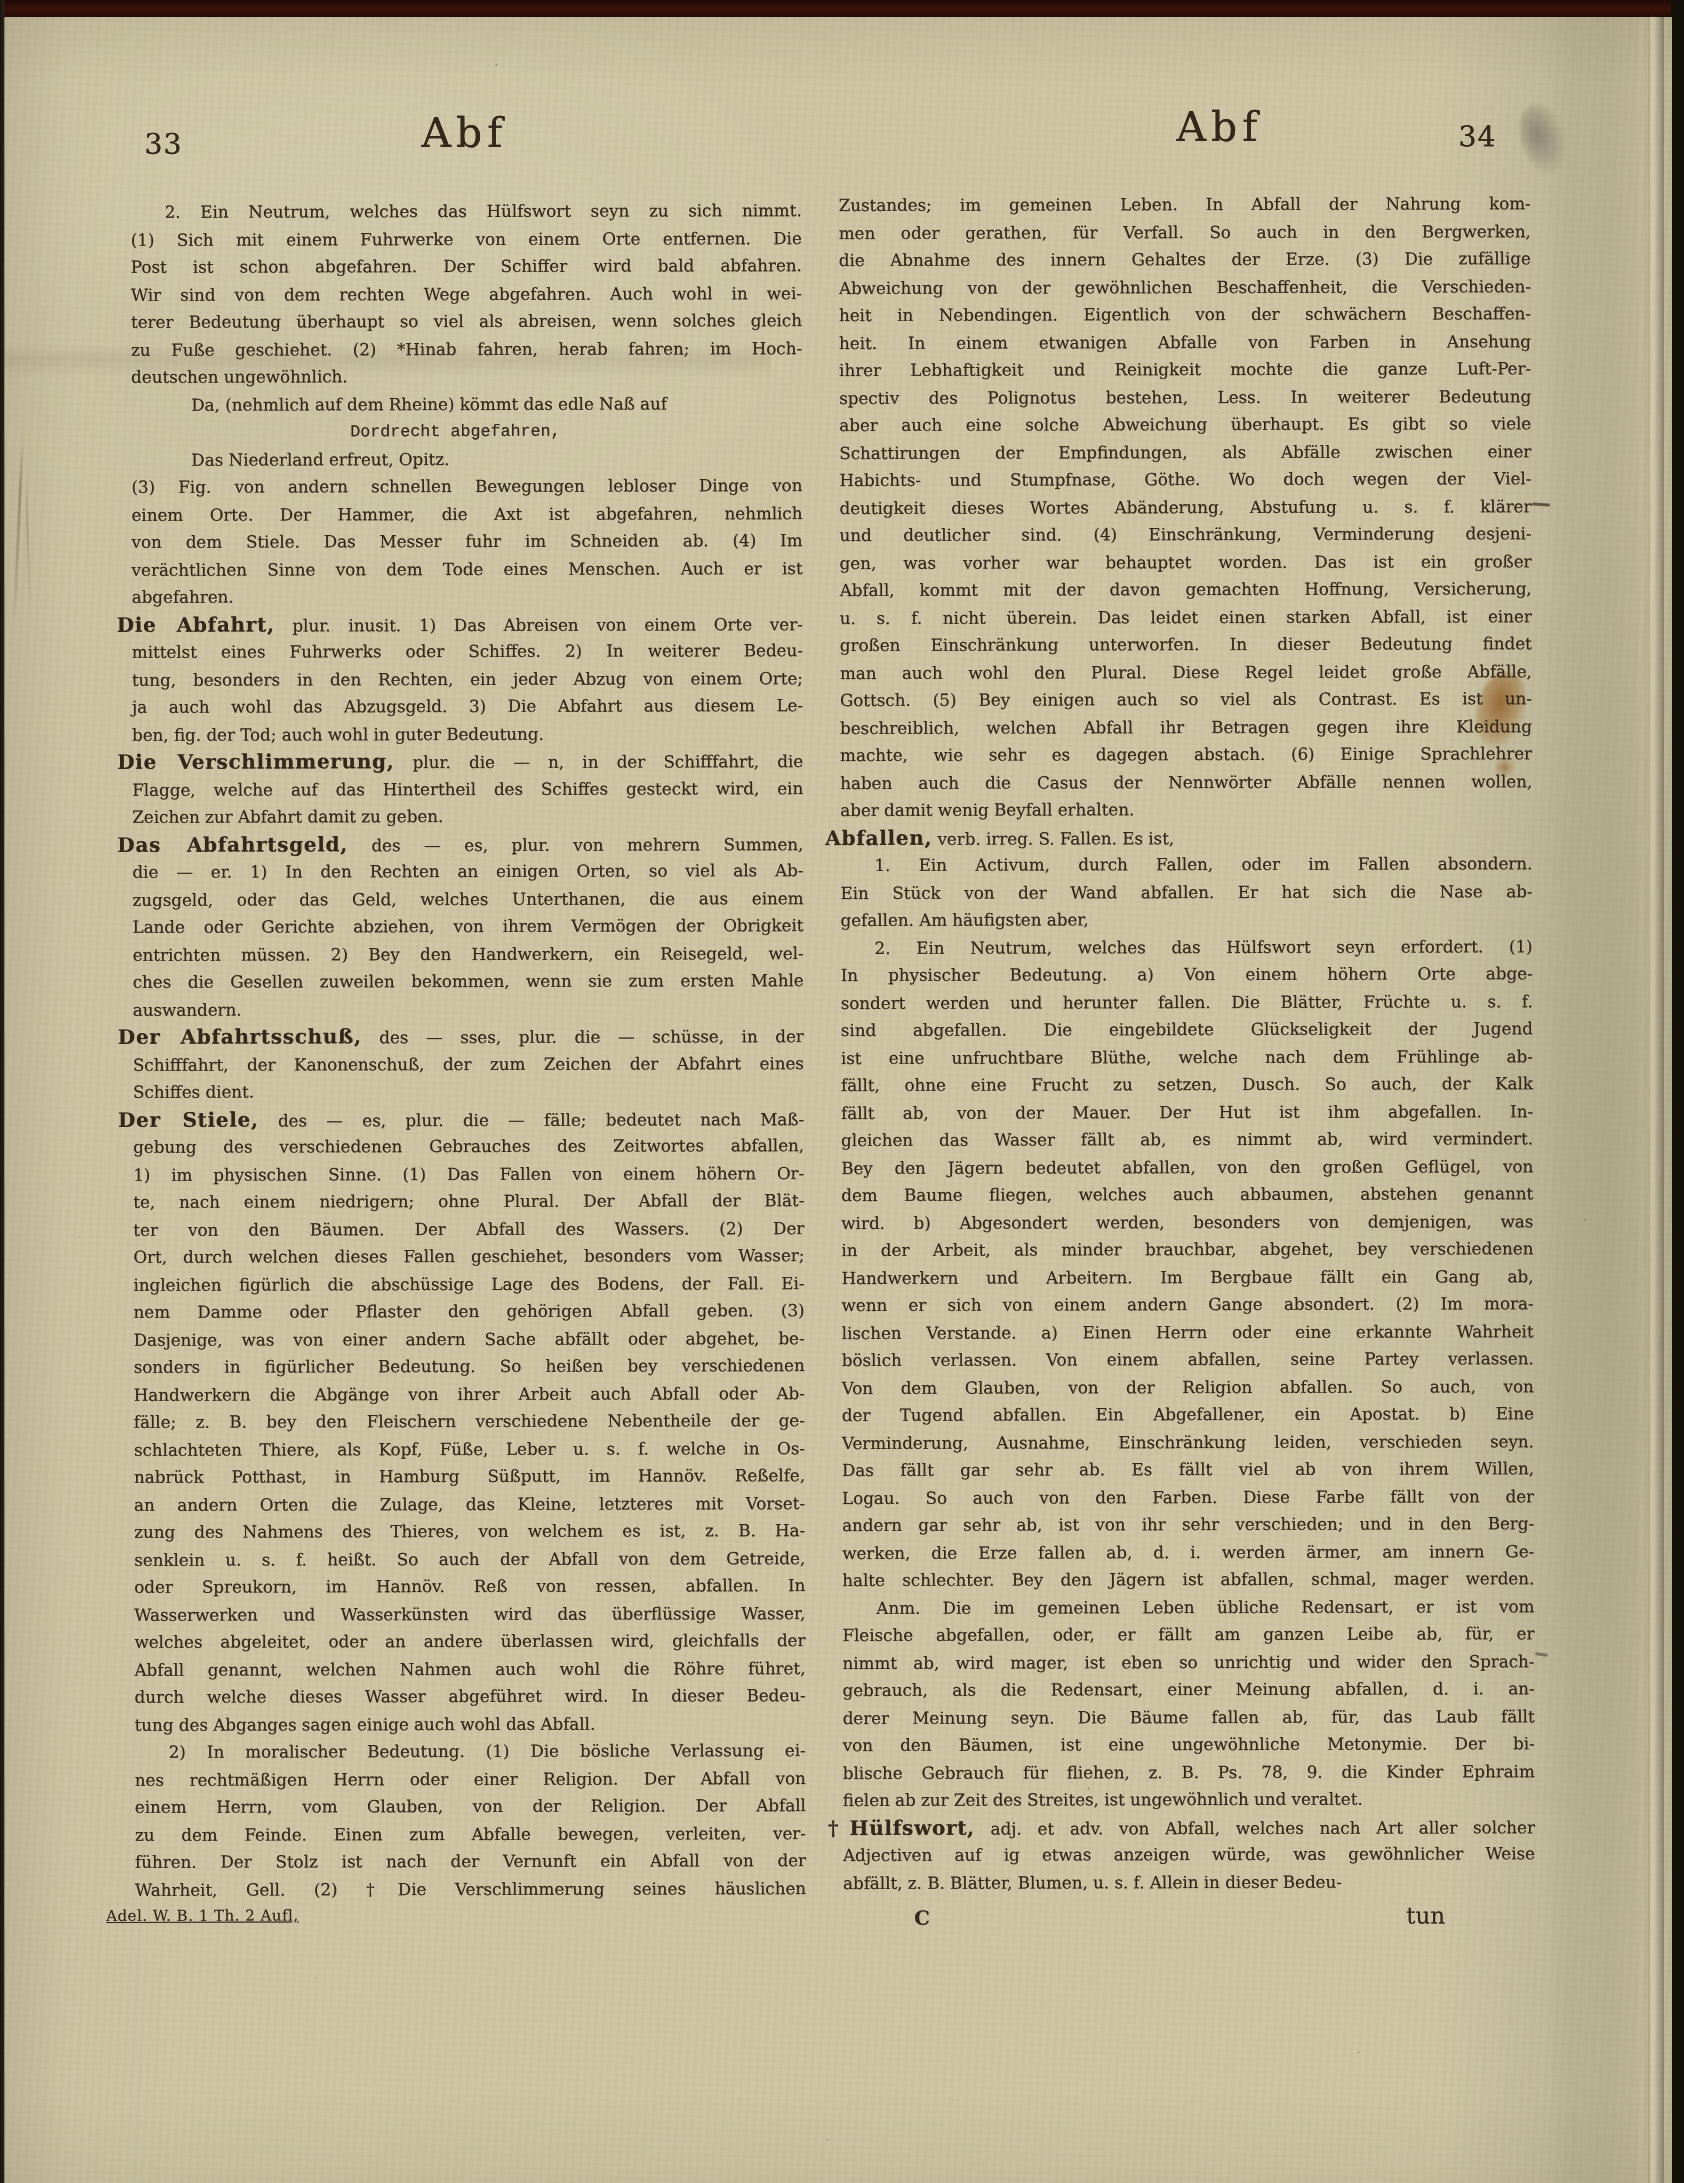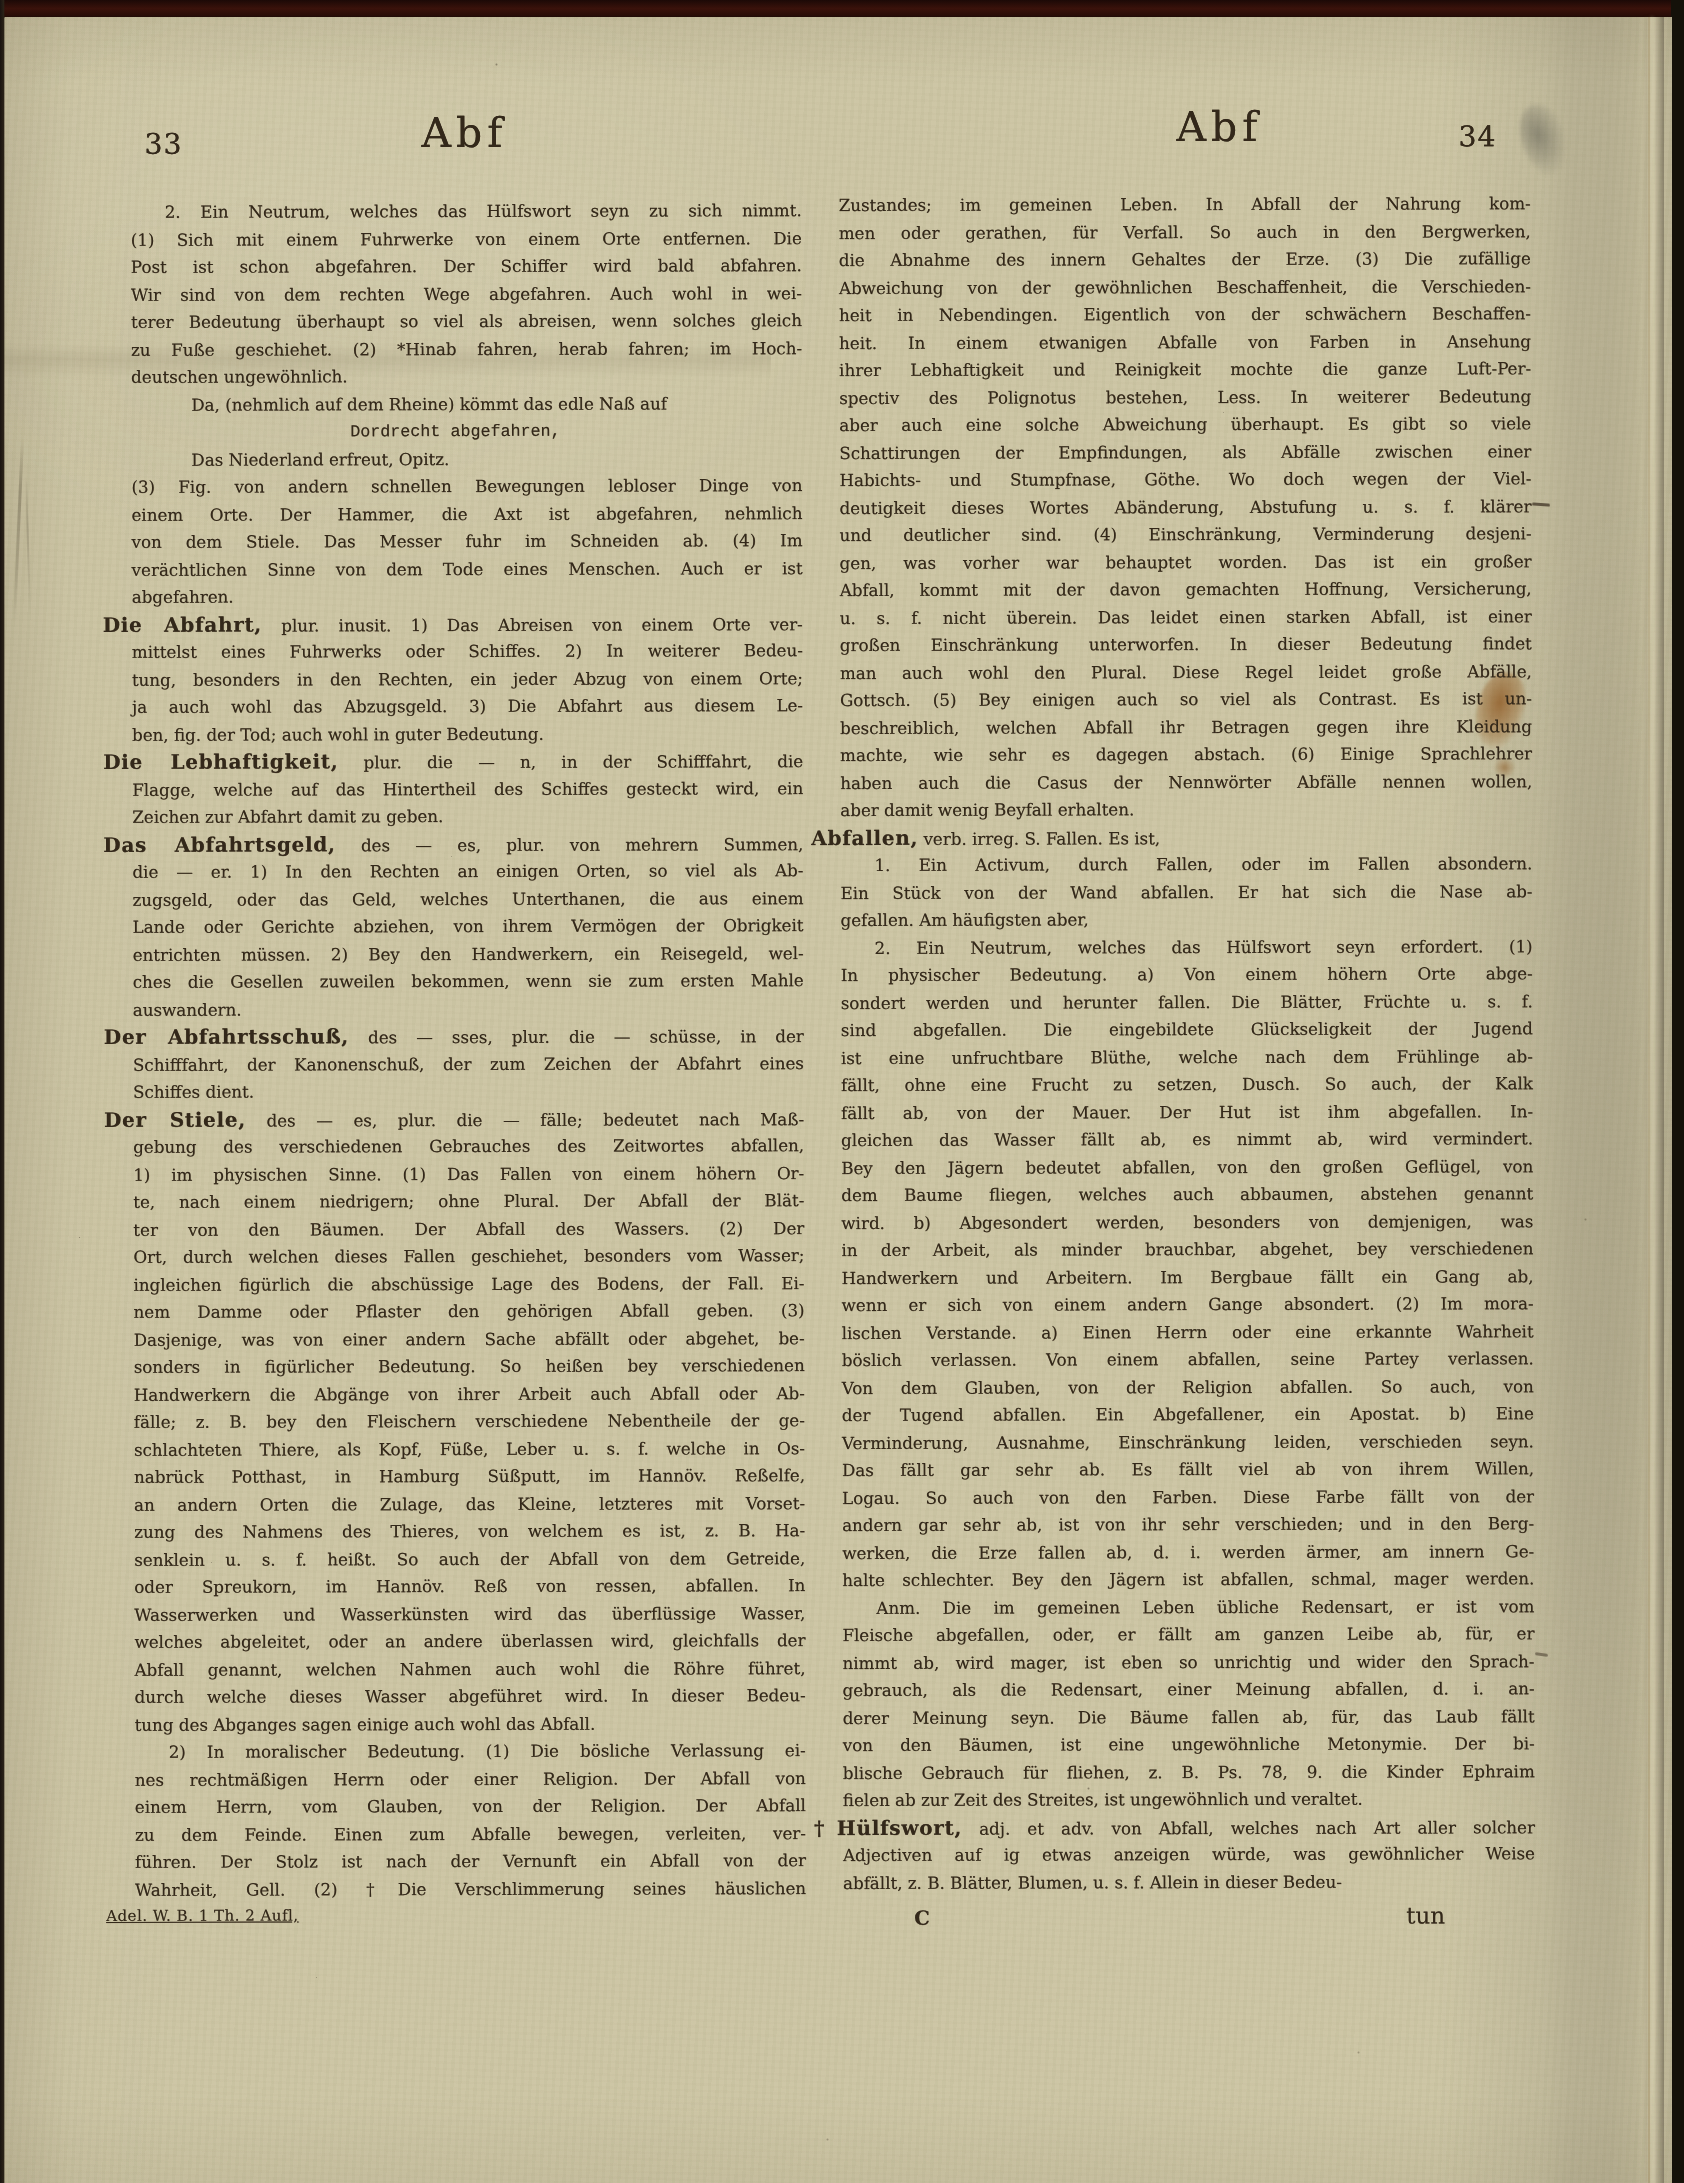--- a/index.html
+++ b/index.html
@@ -116,21 +116,21 @@
     text-align:justify;text-align-last:justify;
     text-shadow:0.2px 0.2px 0.3px rgba(56,42,24,0.55);
     white-space:normal;
   }
   .ln.c{margin-left:29px;}
   .ln.p{margin-left:63px;}
   .ln.h{margin-left:0;}
   .ln.q{margin-left:89px;text-align-last:left;}
   .ln.q2{margin-left:248px;text-align-last:left;font-family:Liberation Mono, monospace;}
   .ln.short{text-align-last:left;}
-  .hw{font-size:20px;font-weight:bold;letter-spacing:0.7px;}
+  .hw{font-size:20px;font-weight:bold;letter-spacing:0.7px;margin-left:14px;}
 
   .footer-sig{position:absolute;left:100px;top:1888px;font-size:15px;letter-spacing:0.5px;text-shadow:0.2px 0.2px 0.3px rgba(56,42,24,0.5);text-decoration:underline;}
   .sheet-sig{position:absolute;left:908px;top:1890px;font-size:19.6px;font-weight:bold;text-shadow:0.2px 0.2px 0.4px rgba(56,42,24,0.5);}
   .catchword{position:absolute;left:1400px;top:1887px;font-size:23px;text-shadow:0.2px 0.2px 0.3px rgba(56,42,24,0.5);}
 </style>
 </head>
 <body>
 
 <div class="photo">
   <div class="top-band"></div>
@@ -168,21 +168,21 @@
           <div class="ln c">(3) Fig. von andern schnellen Bewegungen lebloser Dinge von</div>
           <div class="ln c">einem Orte. Der Hammer, die Axt ist abgefahren, nehmlich</div>
           <div class="ln c">von dem Stiele. Das Messer fuhr im Schneiden ab. (4) Im</div>
           <div class="ln c">verächtlichen Sinne von dem Tode eines Menschen. Auch er ist</div>
           <div class="ln c short">abgefahren.</div>
           <div class="ln h"><span class="hw">Die Abfahrt,</span> plur. inusit. 1) Das Abreisen von einem Orte ver-</div>
           <div class="ln c">mittelst eines Fuhrwerks oder Schiffes. 2) In weiterer Bedeu-</div>
           <div class="ln c">tung, besonders in den Rechten, ein jeder Abzug von einem Orte;</div>
           <div class="ln c">ja auch wohl das Abzugsgeld. 3) Die Abfahrt aus diesem Le-</div>
           <div class="ln c short">ben, fig. der Tod; auch wohl in guter Bedeutung.</div>
-          <div class="ln h"><span class="hw">Die Lebhaftigkeit,</span> plur. die — n, in der Schifffahrt, die</div>
+          <div class="ln h"><span class="hw">Die Verschlimmerung,</span> plur. die — n, in der Schifffahrt, die</div>
           <div class="ln c">Flagge, welche auf das Hintertheil des Schiffes gesteckt wird, ein</div>
           <div class="ln c short">Zeichen zur Abfahrt damit zu geben.</div>
           <div class="ln h"><span class="hw">Das Abfahrtsgeld,</span> des — es, plur. von mehrern Summen,</div>
           <div class="ln c">die — er. 1) In den Rechten an einigen Orten, so viel als Ab-</div>
           <div class="ln c">zugsgeld, oder das Geld, welches Unterthanen, die aus einem</div>
           <div class="ln c">Lande oder Gerichte abziehen, von ihrem Vermögen der Obrigkeit</div>
           <div class="ln c">entrichten müssen. 2) Bey den Handwerkern, ein Reisegeld, wel-</div>
           <div class="ln c">ches die Gesellen zuweilen bekommen, wenn sie zum ersten Mahle</div>
           <div class="ln c short">auswandern.</div>
           <div class="ln h"><span class="hw">Der Abfahrtsschuß,</span> des — sses, plur. die — schüsse, in der</div>

